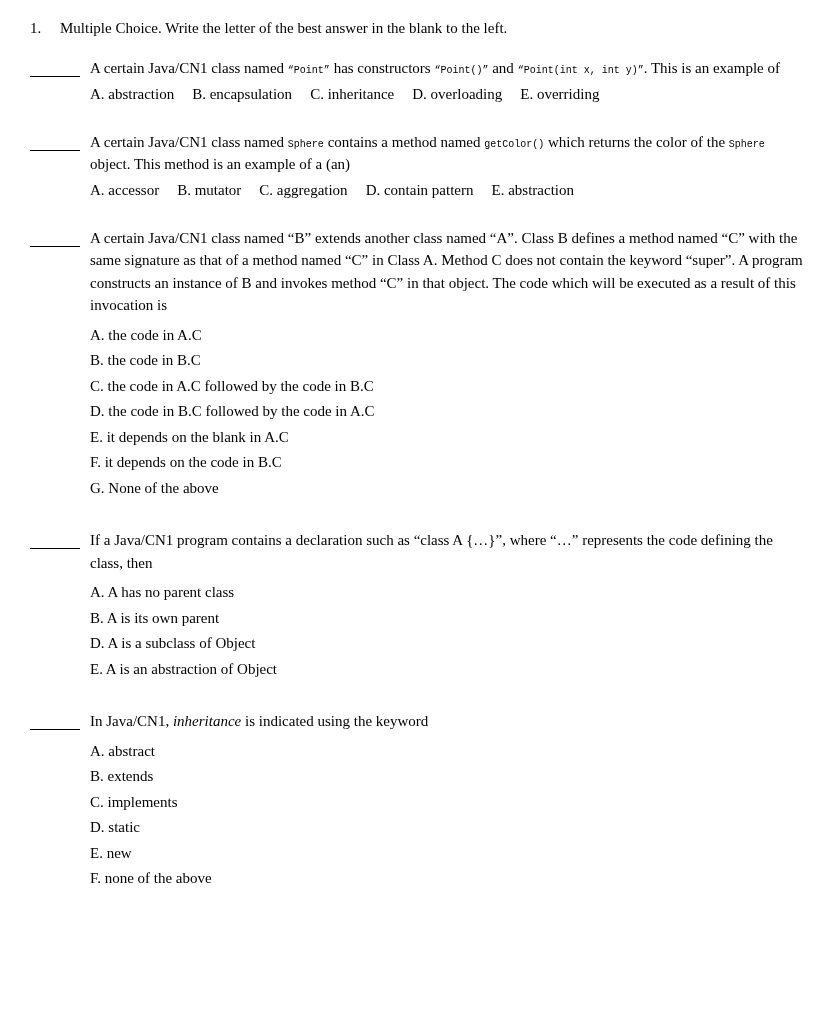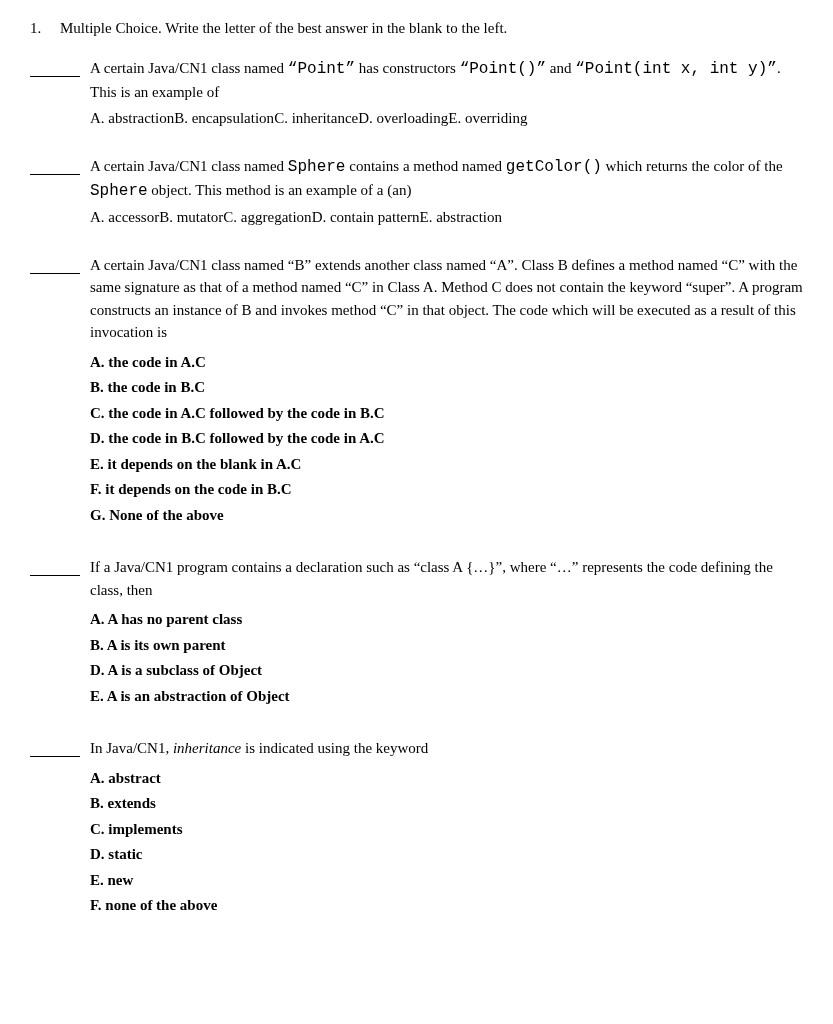--- a/index.html
+++ b/index.html
@@ -32,34 +32,34 @@
     }
     .question-content {
       flex: 1;
     }
     .question-text {
       margin-bottom: 6px;
       line-height: 1.5;
     }
     .options-inline {
       display: flex;
+      gap: 18px;
       flex-wrap: wrap;
       margin-top: 4px;
     }
     .options-list {
       margin-top: 4px;
       line-height: 1.7;
     }
     .options-list .option {
       display: block;
-      font-weight: bold;
     }
     code, .mono {
       font-family: "Courier New", Courier, monospace;
-      font-size: 16px;
+      font-size: 10px;
     }
     .header-line {
       display: flex;
       margin-bottom: 20px;
       font-size: 15px;
     }
     .header-num {
       min-width: 30px;
     }
     em {

